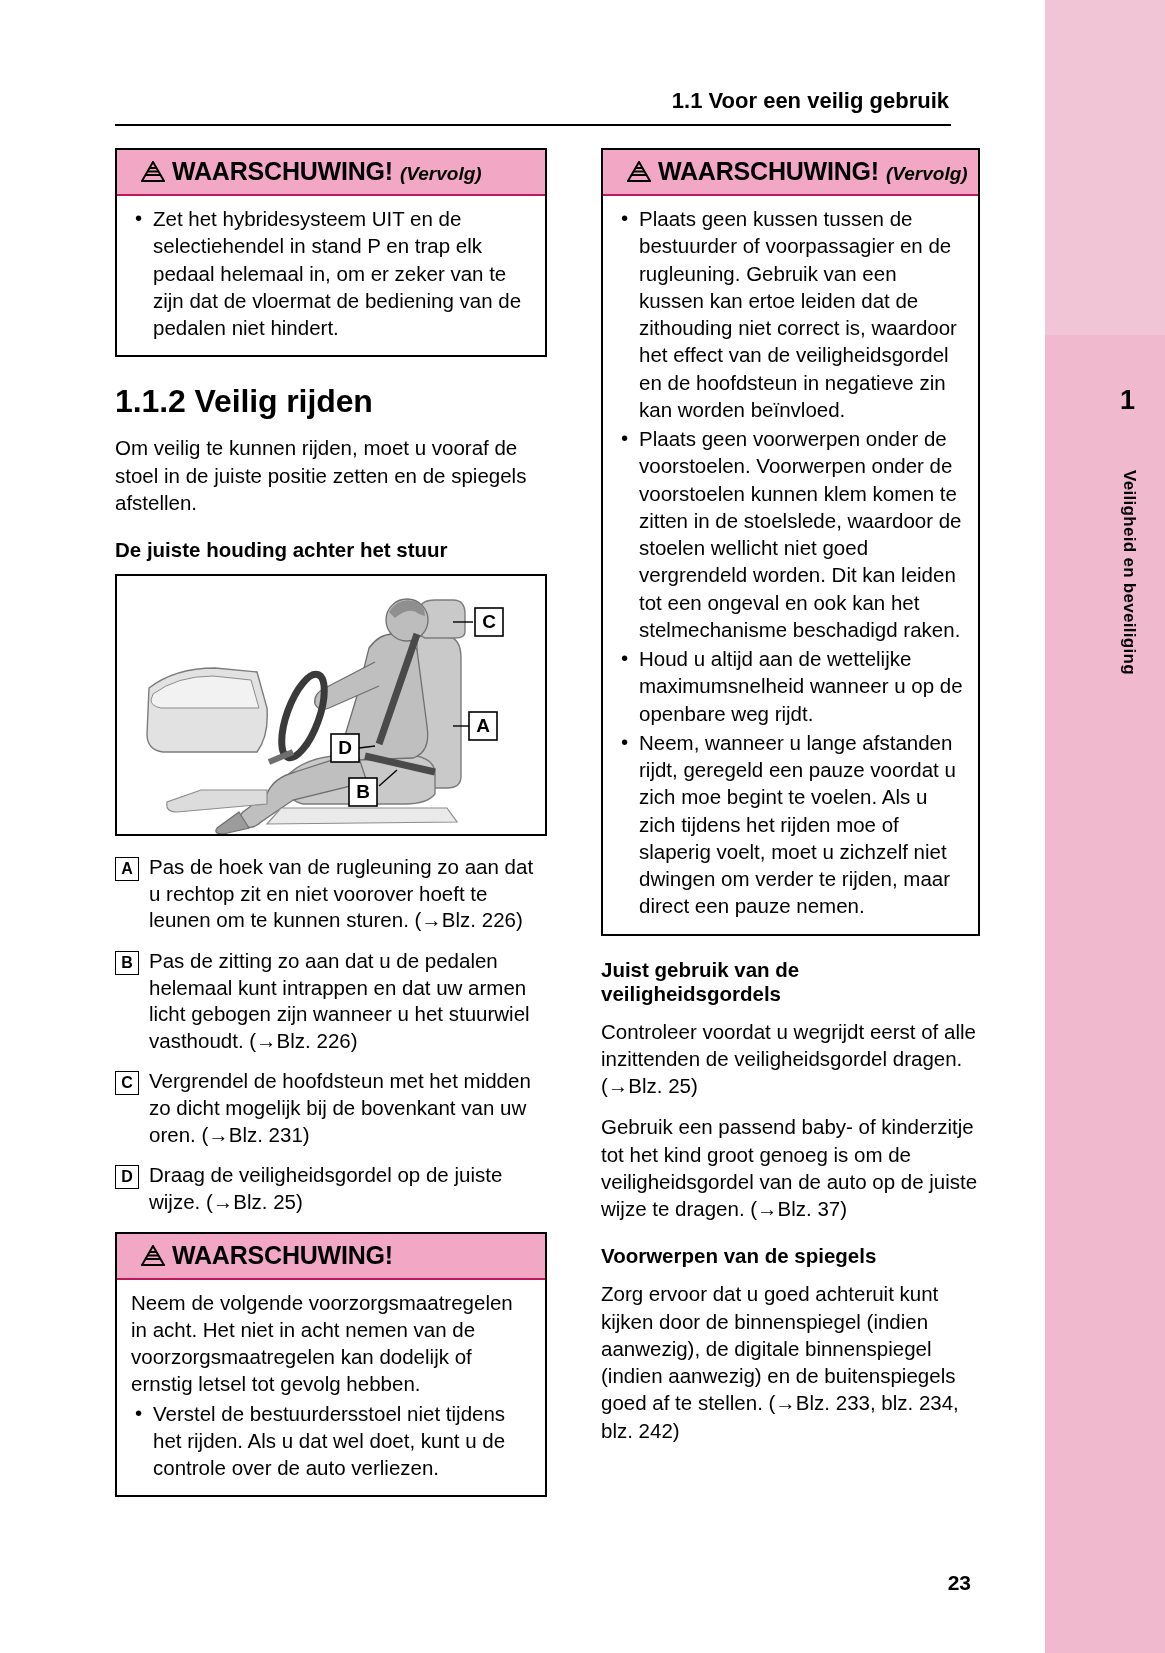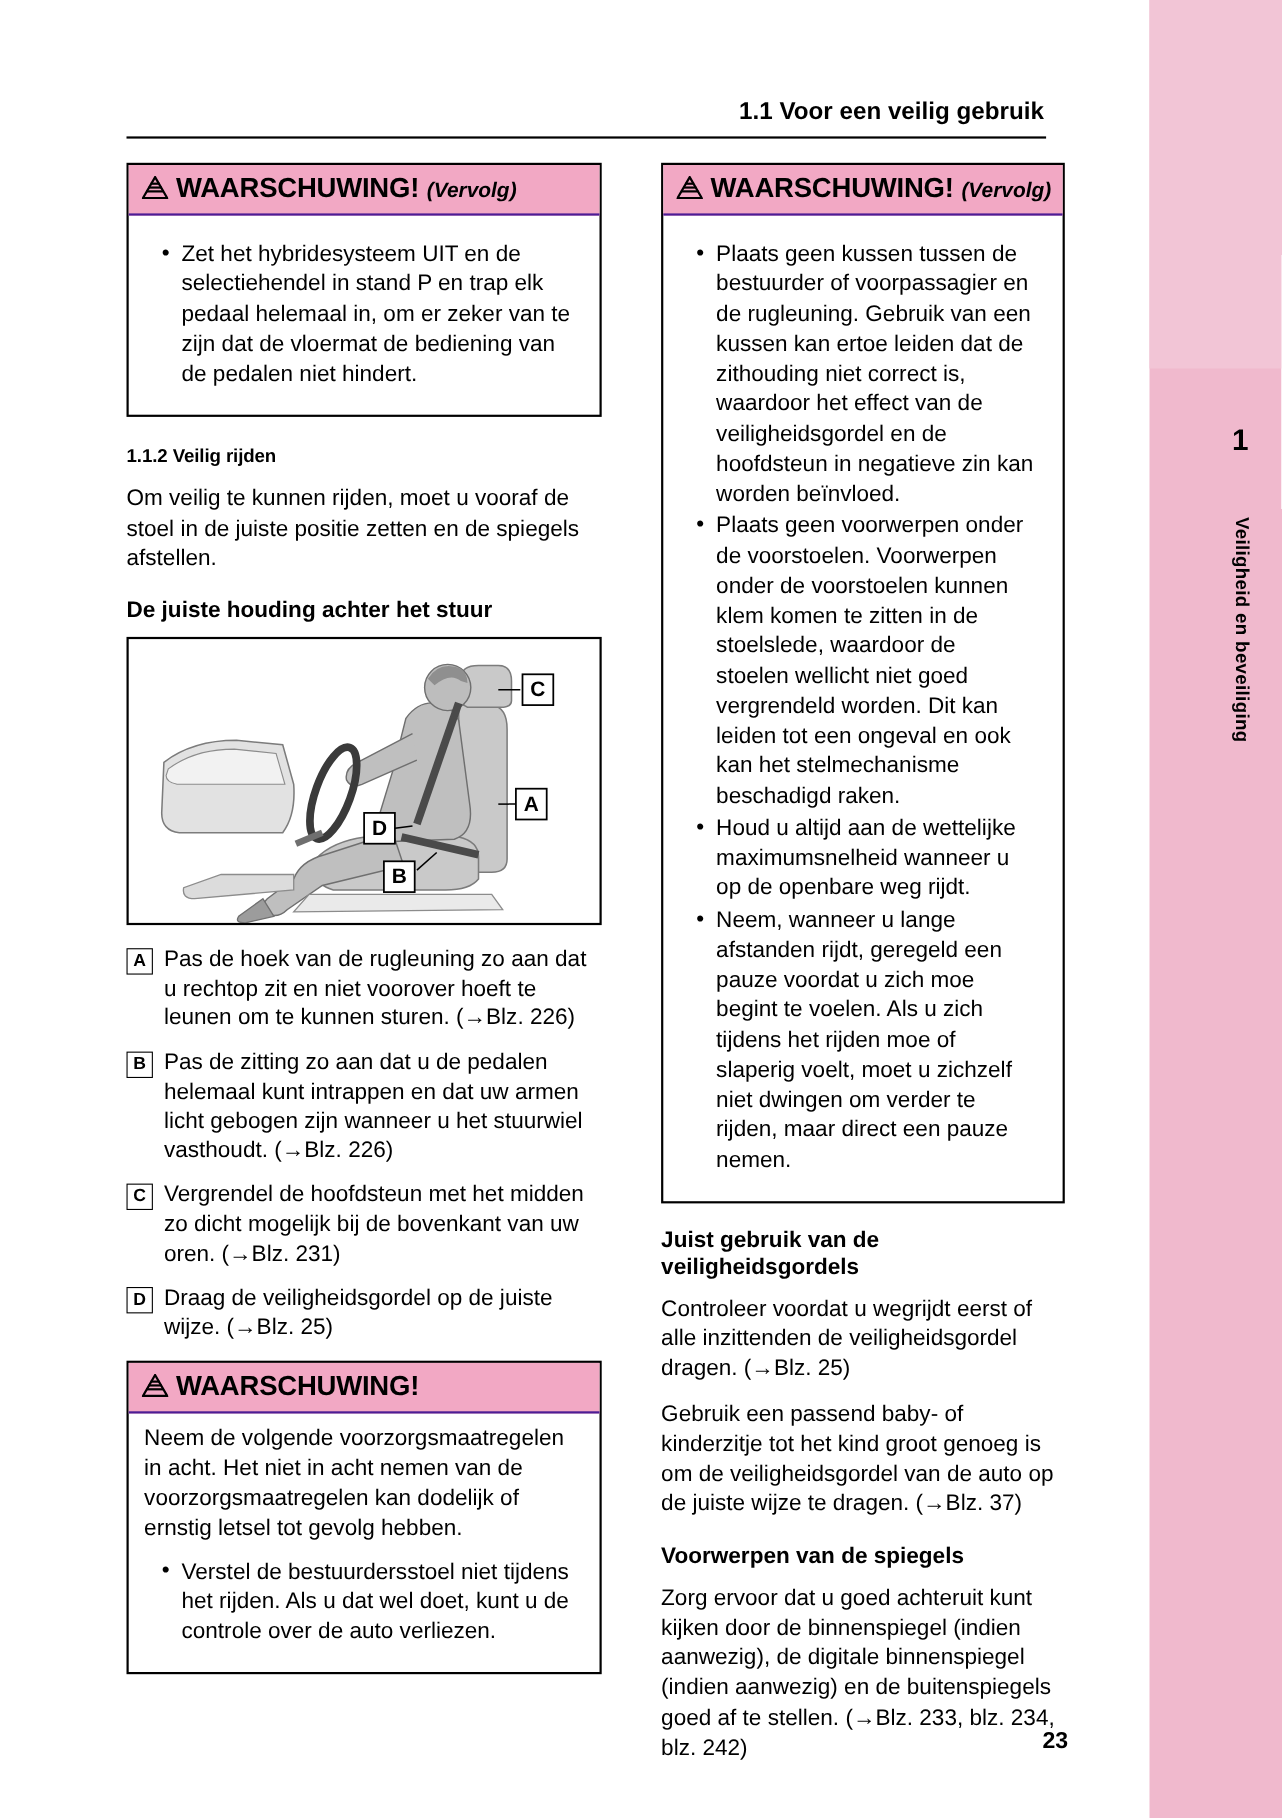--- a/index.html
+++ b/index.html
@@ -76,22 +76,22 @@
     width: 432px;
   }
 
   
   .warn-box {
     border: 2px solid #000;
     margin-bottom: 22px;
   }
   .warn-head {
     background: #f2a8c4;
-    border-bottom: 2px solid #4c1d95;
-    padding: 7px 10px 8px 12px;
+    border-bottom: 2px solid #be185d;
+    padding: 7px 10px 8px 24px;
     display: flex;
     align-items: baseline;
     gap: 7px;
   }
   .warn-title {
     font-size: 25px;
     font-weight: bold;
     letter-spacing: -0.2px;
   }
   .warn-cont {
@@ -105,38 +105,38 @@
     height: 21px;
     position: relative;
     top: 2px;
   }
   .warn-body {
     padding: 9px 14px 12px 14px;
     font-size: 20.5px;
     line-height: 1.33;
   }
   ul.bullets {
-    margin: 12px;
+    margin: 0;
     padding: 0;
     list-style: none;
   }
   ul.bullets > li {
     position: relative;
     padding-left: 22px;
     margin-bottom: 2px;
   }
   ul.bullets > li::before {
     content: "•";
     position: absolute;
     left: 4px;
     top: -1px;
   }
 
   h2.sec-title {
-    font-size: 17px;
+    font-size: 32px;
     font-weight: bold;
     margin: 26px 0 14px 0;
     letter-spacing: -0.1px;
   }
   h3.sub-title {
     font-size: 20.5px;
     font-weight: bold;
     margin: 22px 0 12px 0;
   }
   p.body {

